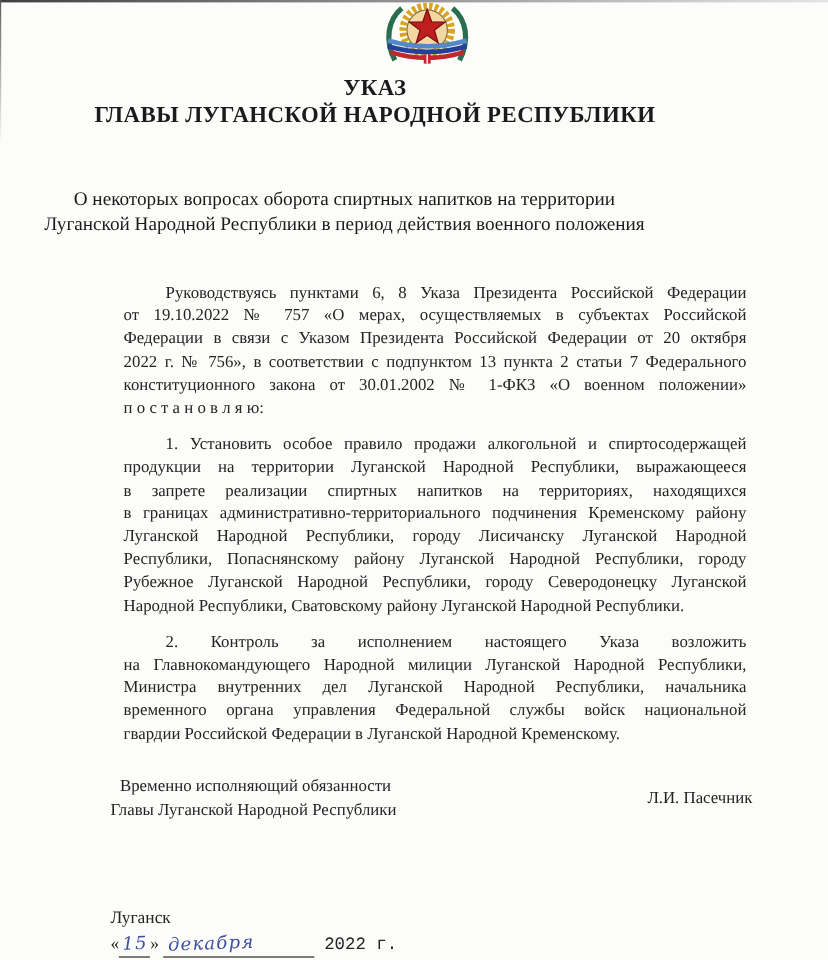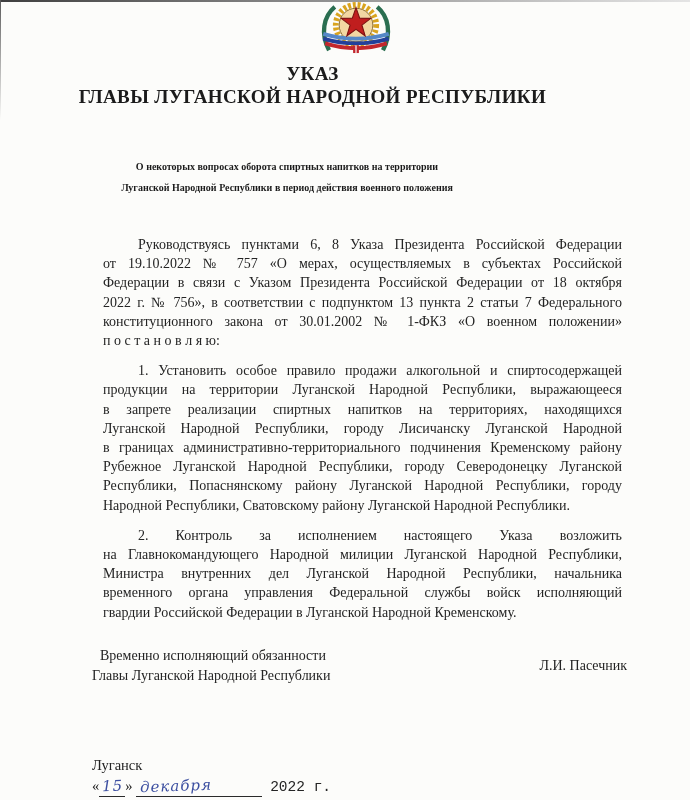--- a/index.html
+++ b/index.html
@@ -20,21 +20,21 @@
     background:linear-gradient(to bottom,#5a5a5a,rgba(200,200,200,0));
   }
   .emblem{position:absolute;top:2px;left:318px;width:76px;height:52px;}
   .title{
     position:absolute;top:62px;left:0;width:625px;
     text-align:center;font-weight:bold;font-size:19px;line-height:23px;
     letter-spacing:.4px;color:#1b1b1b;
   }
   .subject{
     position:absolute;top:156px;left:0;width:574px;
-    text-align:center;font-weight:bold;font-size:10px;line-height:21px;
+    text-align:center;font-weight:normal;font-size:16px;line-height:21px;
     color:#1b1b1b;
   }
   .body-text{
     position:absolute;top:224px;left:92px;width:541px;
     font-size:14px;line-height:19.2px;color:#242424;
   }
   .para{margin:11px;}
   .para .line{text-align:justify;text-align-last:justify;}
   .para .line.last{text-align-last:left;}
   .para .line:first-child{text-indent:35px;}
@@ -98,40 +98,40 @@
 
 <div class="subject">
   <div>О некоторых вопросах оборота спиртных напитков на территории</div>
   <div>Луганской Народной Республики в период действия военного положения</div>
 </div>
 
 <div class="body-text">
   <div class="para">
       <div class="line">Руководствуясь пунктами 6, 8 Указа Президента Российской Федерации</div>
       <div class="line">от 19.10.2022 № 757 «О мерах, осуществляемых в субъектах Российской</div>
-      <div class="line">Федерации в связи с Указом Президента Российской Федерации от 18 октября</div>
+      <div class="line">Федерации в связи с Указом Президента Российской Федерации от 20 октября</div>
       <div class="line">2022 г. № 756», в соответствии с подпунктом 13 пункта 2 статьи 7 Федерального</div>
       <div class="line">конституционного закона от 30.01.2002 № 1-ФКЗ «О военном положении»</div>
       <div class="line last">п о с т а н о в л я ю:</div>
     </div>
   <div class="para">
       <div class="line">1. Установить особое правило продажи алкогольной и спиртосодержащей</div>
       <div class="line">продукции на территории Луганской Народной Республики, выражающееся</div>
       <div class="line">в запрете реализации спиртных напитков на территориях, находящихся</div>
+      <div class="line">в границах административно-территориального подчинения Кременскому району</div>
       <div class="line">Луганской Народной Республики, городу Лисичанску Луганской Народной</div>
-      <div class="line">в границах административно-территориального подчинения Кременскому району</div>
+      <div class="line">Республики, Попаснянскому району Луганской Народной Республики, городу</div>
       <div class="line">Рубежное Луганской Народной Республики, городу Северодонецку Луганской</div>
-      <div class="line">Республики, Попаснянскому району Луганской Народной Республики, городу</div>
       <div class="line last">Народной Республики, Сватовскому району Луганской Народной Республики.</div>
     </div>
   <div class="para">
       <div class="line">2. Контроль за исполнением настоящего Указа возложить</div>
       <div class="line">на Главнокомандующего Народной милиции Луганской Народной Республики,</div>
       <div class="line">Министра внутренних дел Луганской Народной Республики, начальника</div>
-      <div class="line">временного органа управления Федеральной службы войск исполняющий</div>
+      <div class="line">временного органа управления Федеральной службы войск национальной</div>
       <div class="line last">гвардии Российской Федерации в Луганской Народной Кременскому.</div>
     </div>
 </div>
 
 <div class="signature">
   <div class="position">
     <div>Временно исполняющий обязанности</div>
     <div>Главы Луганской Народной Республики</div>
   </div>
   <div class="name">Л.И. Пасечник</div>

